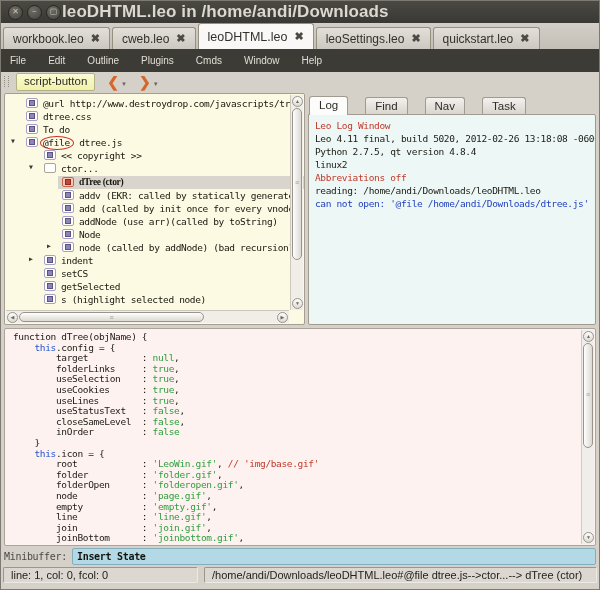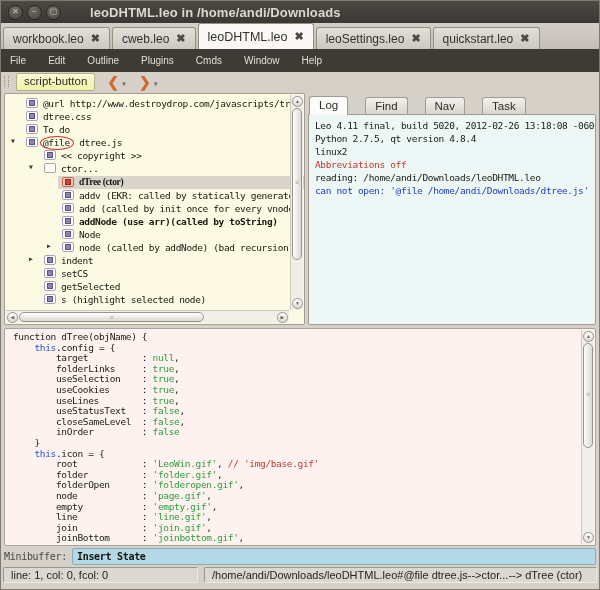--- a/index.html
+++ b/index.html
@@ -4,21 +4,21 @@
 <style>
   html,body { margin:0; padding:0; }
   body { width:600px; height:590px; font-family:"Liberation Sans",sans-serif; background:#b9b5ad; }
   .window { width:598px; height:588px; border:1px solid #7f7a71; background:#d5d1c9; display:flex; flex-direction:column; overflow:hidden; }
 
   
   .titlebar { height:22px; flex:0 0 22px; background:linear-gradient(#4a4943,#393834); display:flex; align-items:center; }
   .win-btn { width:13px; height:13px; border-radius:50%; background:radial-gradient(circle at 35% 30%, #6e6c65, #45443e);
              border:1px solid #272622; color:#c6c2b9; font-size:8px; line-height:12px; text-align:center; margin-left:4px; flex:0 0 auto; }
   .win-btn:first-child { margin-left:7px; }
-  .titletext { margin-left:29px; color:#dcd8cf; font-weight:bold; font-size:13px; letter-spacing:0.1px; }
+  .titletext { margin-left:1px; color:#dcd8cf; font-weight:bold; font-size:17px; letter-spacing:0.1px; }
 
   
   .tabbar { height:26px; flex:0 0 26px; background:linear-gradient(#d3cfc8,#c3bfb7); display:flex; align-items:flex-end; padding-left:2px;text-align:right; }
   .ftab { height:21px; display:flex; align-items:center; gap:7px; padding:0 9px; margin-right:2px;
           background:linear-gradient(#e2dfd9,#ccc8c1); border:1px solid #96907f; border-bottom:none;
           border-radius:3px 3px 0 0; font-size:12px; color:#33312c; white-space:nowrap; }
   .ftab.active { height:25px; background:#f9f8f6; font-size:12.5px; }
   .tab-close { font-weight:bold; font-size:11px; color:#4d4a43; }
 
   
@@ -193,21 +193,21 @@
           <div class="trow">
             <span class="nicon box" style="left: 57px;"></span>
             <span class="tlabel" style="left: 74px;">addv (EKR: called by statically generated</span>
           </div>
           <div class="trow">
             <span class="nicon box" style="left: 57px;"></span>
             <span class="tlabel" style="left: 74px;">add (called by init once for every vnode)</span>
           </div>
           <div class="trow">
             <span class="nicon box" style="left: 57px;"></span>
-            <span class="tlabel" style="left: 74px; font-weight: bold;">addNode (use arr)(called by toString)</span>
+            <span class="tlabel" style="left: 74px;">addNode (use arr)(called by toString)</span>
           </div>
           <div class="trow">
             <span class="nicon box" style="left: 57px;"></span>
             <span class="tlabel" style="left: 74px;">Node</span>
           </div>
           <div class="trow">
             <span class="arrow" style="left: 42px;">▶</span>
             <span class="nicon box" style="left: 57px;"></span>
             <span class="tlabel" style="left: 74px;">node (called by addNode) (bad recursion?)</span>
           </div>
@@ -246,20 +246,21 @@
     </div>
 
     <div class="log-pane">
       <div class="log-tabs" id="log-tabs">
           <div class="ltab active">Log</div>
           <div class="ltab">Find</div>
           <div class="ltab">Nav</div>
           <div class="ltab">Task</div>
         </div>
       <div class="log-body" id="log-body">
+          <div class="logline lg-red">Leo Log Window</div>
           <div class="logline lg-black">Leo 4.11 final, build 5020, 2012-02-26 13:18:08 -0600</div>
           <div class="logline lg-black">Python 2.7.5, qt version 4.8.4</div>
           <div class="logline lg-black">linux2</div>
           <div class="logline lg-red">Abbreviations off</div>
           <div class="logline lg-black">reading: /home/andi/Downloads/leoDHTML.leo</div>
           <div class="logline lg-blue">can not open: '@file /home/andi/Downloads/dtree.js'</div>
         </div>
     </div>
   </div>
 

